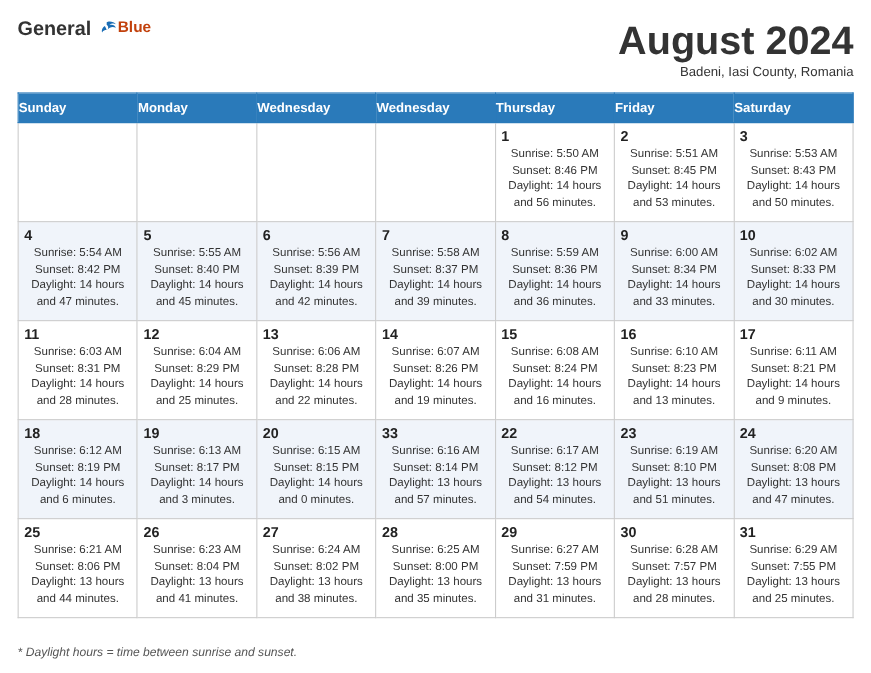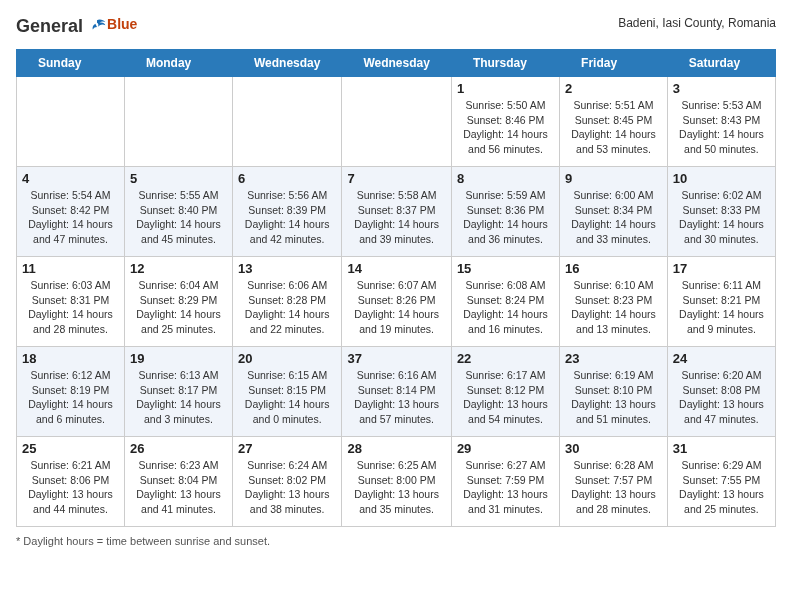--- a/index.html
+++ b/index.html
@@ -55,21 +55,21 @@
     }
     .calendar-table {
       width: 100%;
       border-collapse: collapse;
       font-size: 11px;
     }
     .calendar-table th {
       background-color: #2a7aba;
       color: #fff;
       text-align: left;
-      padding: 6px 21px;
+      padding: 6px 0;
       font-size: 12px;
       border: 1px solid #2a7aba;
     }
     .calendar-table td {
       border: 1px solid #ccc;
       vertical-align: top;
       padding: 4px 5px;
       width: calc(100% / 7);
       min-height: 80px;
       height: 90px;
@@ -84,23 +84,24 @@
     .day-info {
       font-size: 10.5px;
       color: #333;
       line-height: 1.4;
       text-align: center;
     }
     .empty-cell {
       background: #f9f9f9;
     }
     .footer-note {
-      margin-top: 8px;
+      margin-top: 25px;
       font-size: 11px;
       color: #555;
+      font-style: italic;
     }
     .row-even td {
       background-color: #f0f4fa;
     }
     .row-odd td {
       background-color: #fff;
     }
   </style>
 </head>
 <body>
@@ -110,20 +111,21 @@
     <div class="logo-text">
       <span class="logo-general">General</span>
       <svg class="logo-icon" viewBox="0 0 24 24" fill="none">
         <path d="M12 4 C14 2, 20 3, 22 6 C20 5, 17 5, 15 7 C18 6, 21 7, 22 10 C19 8, 15 9, 13 12 C14 10, 14 8, 12 7 Z" fill="#1a6db5"></path>
         <path d="M10 8 C8 9, 6 12, 7 15 C8 13, 10 12, 12 12 Z" fill="#1a6db5"></path>
       </svg>
     </div>
     <span class="logo-blue">Blue</span>
   </div>
   <div class="title-area">
+    <div class="month-title">August 2024</div>
     <div class="location-title">Badeni, Iasi County, Romania</div>
   </div>
 </div>
 
 <table class="calendar-table">
   <thead>
     <tr>
     <th>Sunday</th>
         <th>Monday</th>
         <th>Wednesday</th>
@@ -219,21 +221,21 @@
         </td>
         <td>
           <span class="day-num">19</span>
           <div class="day-info">Sunrise: 6:13 AM<br>Sunset: 8:17 PM<br>Daylight: 14 hours and 3 minutes.</div>
         </td>
         <td>
           <span class="day-num">20</span>
           <div class="day-info">Sunrise: 6:15 AM<br>Sunset: 8:15 PM<br>Daylight: 14 hours and 0 minutes.</div>
         </td>
         <td>
-          <span class="day-num">37</span>
+          <span class="day-num">33</span>
           <div class="day-info">Sunrise: 6:16 AM<br>Sunset: 8:14 PM<br>Daylight: 13 hours and 57 minutes.</div>
         </td>
         <td>
           <span class="day-num">22</span>
           <div class="day-info">Sunrise: 6:17 AM<br>Sunset: 8:12 PM<br>Daylight: 13 hours and 54 minutes.</div>
         </td>
         <td>
           <span class="day-num">23</span>
           <div class="day-info">Sunrise: 6:19 AM<br>Sunset: 8:10 PM<br>Daylight: 13 hours and 51 minutes.</div>
         </td>

